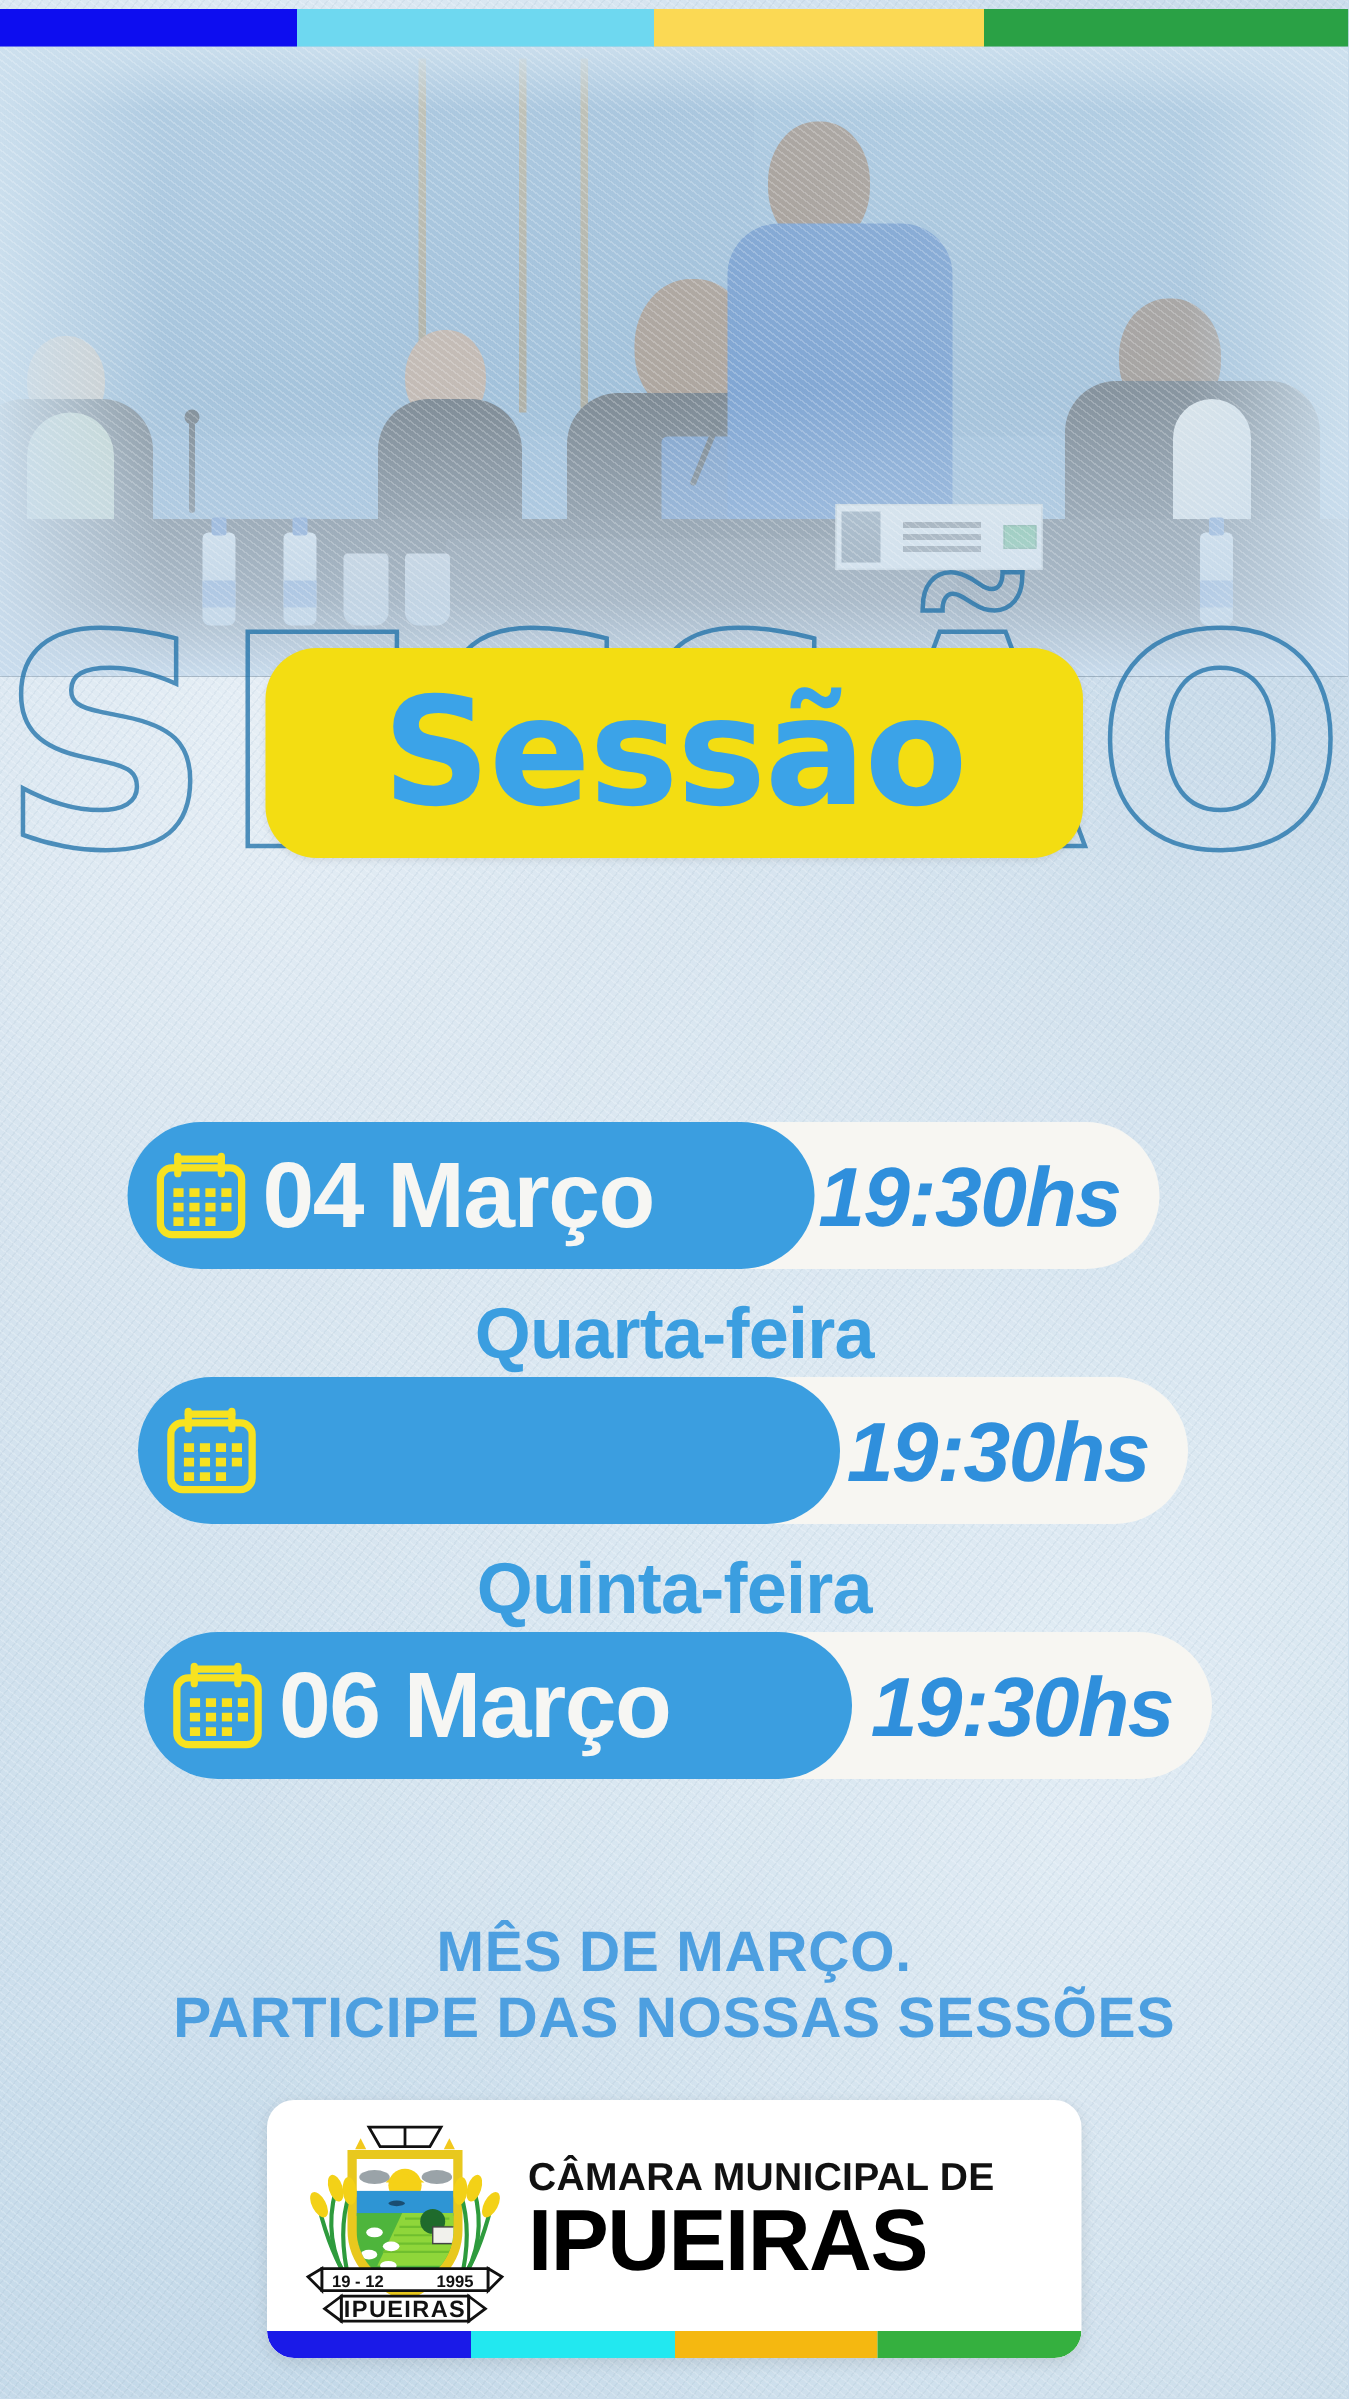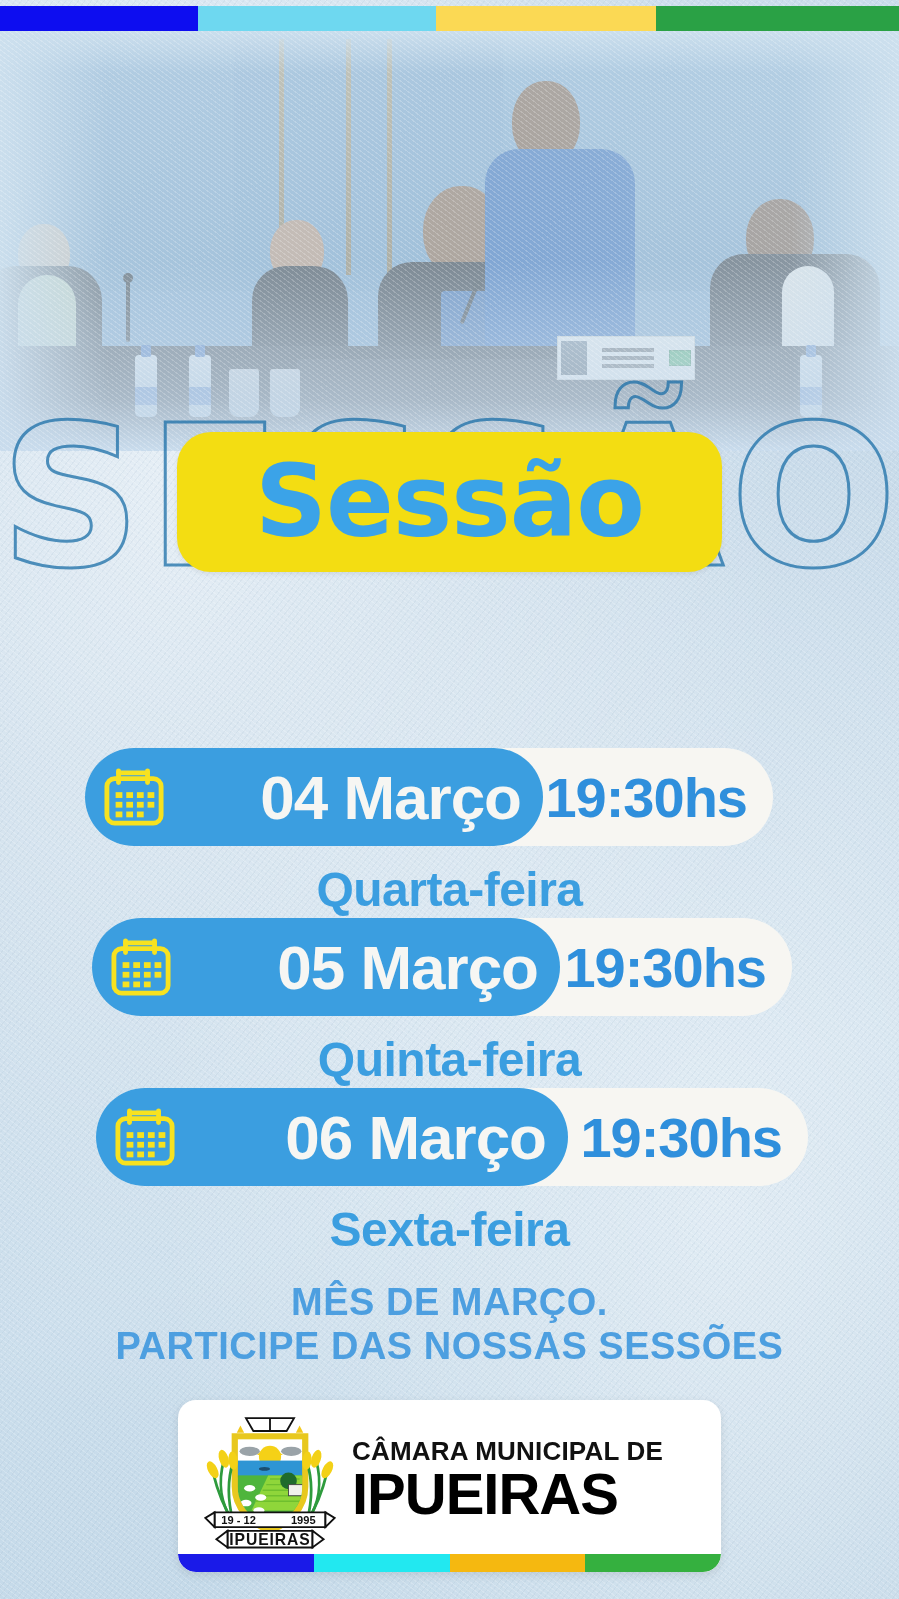--- a/index.html
+++ b/index.html
@@ -152,26 +152,26 @@
   .date-row{ position:relative; height:170px; }
   .pill-wrap{ position:relative; height:98px; }
   .pill-white{
     position:absolute; top:0; height:98px;
     background:#f7f6f2; border-radius:49px;
     display:flex; align-items:center; justify-content:flex-end;
     padding-right:26px;
   }
   .pill-white span{
     font-size:56px; font-weight:800; color:#2f8fdc;
-    font-family:"Liberation Sans", sans-serif; letter-spacing:-1px;
+    font-family:"Liberation Sans", sans-serif; letter-spacing:-1px;font-style:italic;
   }
   .pill-blue{
     position:absolute; top:0; height:98px;
     background:#3b9ee0; border-radius:49px;
-    display:flex; align-items:center; gap:10px; padding:0 22px 0 18px;justify-content:space-between;
+    display:flex; align-items:center; gap:10px; padding:0 22px 0 18px;
   }
   .pill-blue .daytxt{
     font-size:62px; font-weight:800; color:#f6f6f3;
     font-family:"Liberation Sans", sans-serif; letter-spacing:-1px;
     white-space:nowrap;
   }
   .weekday{
     text-align:center; margin-top:16px;
     font-size:48px; font-weight:800; color:#3b9ee0;
     font-family:"Liberation Sans", sans-serif; letter-spacing:-.5px;
@@ -331,21 +331,20 @@
                 <rect x="46" y="26" width="7" height="6"></rect>
               <rect x="13" y="36" width="7" height="6"></rect>
                 <rect x="24" y="36" width="7" height="6"></rect>
               <rect x="35" y="36" width="7" height="6"></rect>
                 <rect x="46" y="36" width="7" height="6"></rect>
               <rect x="13" y="46" width="7" height="6"></rect>
                 <rect x="24" y="46" width="7" height="6"></rect>
               <rect x="35" y="46" width="7" height="6"></rect>
             </g>
           </svg>
-          <span class="daytxt">05 Março</span>
         </div>
       </div>
       <div class="weekday">Quinta-feira</div>
     </div>
 
     <div class="date-row">
       <div class="pill-wrap">
         <div class="pill-white" style="left:96px;width:712px;">
           <span>19:30hs</span>
         </div>
@@ -365,21 +364,20 @@
               <rect x="35" y="36" width="7" height="6"></rect>
                 <rect x="46" y="36" width="7" height="6"></rect>
               <rect x="13" y="46" width="7" height="6"></rect>
                 <rect x="24" y="46" width="7" height="6"></rect>
               <rect x="35" y="46" width="7" height="6"></rect>
             </g>
           </svg>
           <span class="daytxt">06 Março</span>
         </div>
       </div>
-      <div class="weekday">Sexta-feira</div>
     </div>
   </div>
 
   <div class="cta">
     <div>MÊS DE MARÇO.</div>
     <div>PARTICIPE DAS NOSSAS SESSÕES</div>
   </div>
 
   <div class="logo-card">
     <svg class="crest" viewBox="0 0 160 158">

